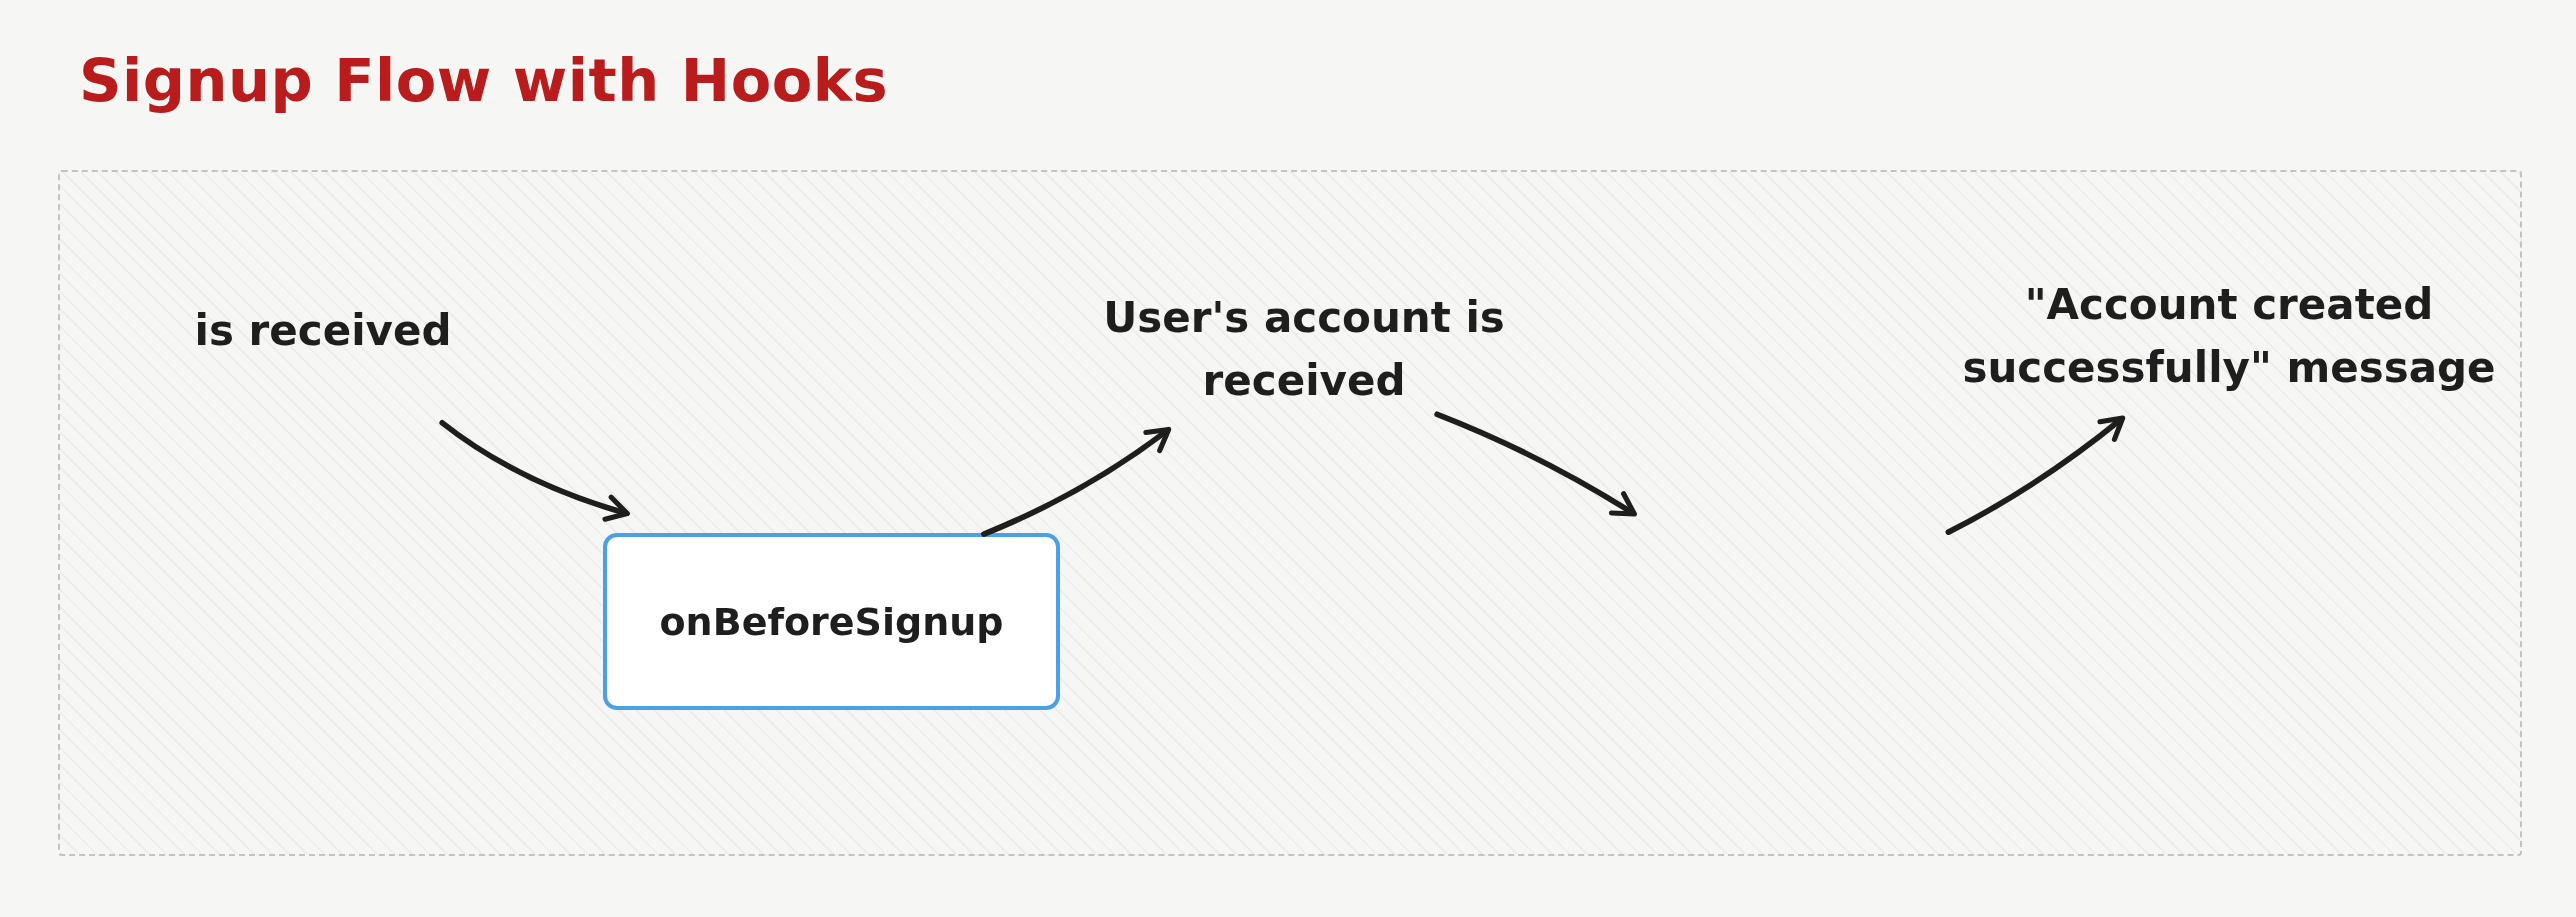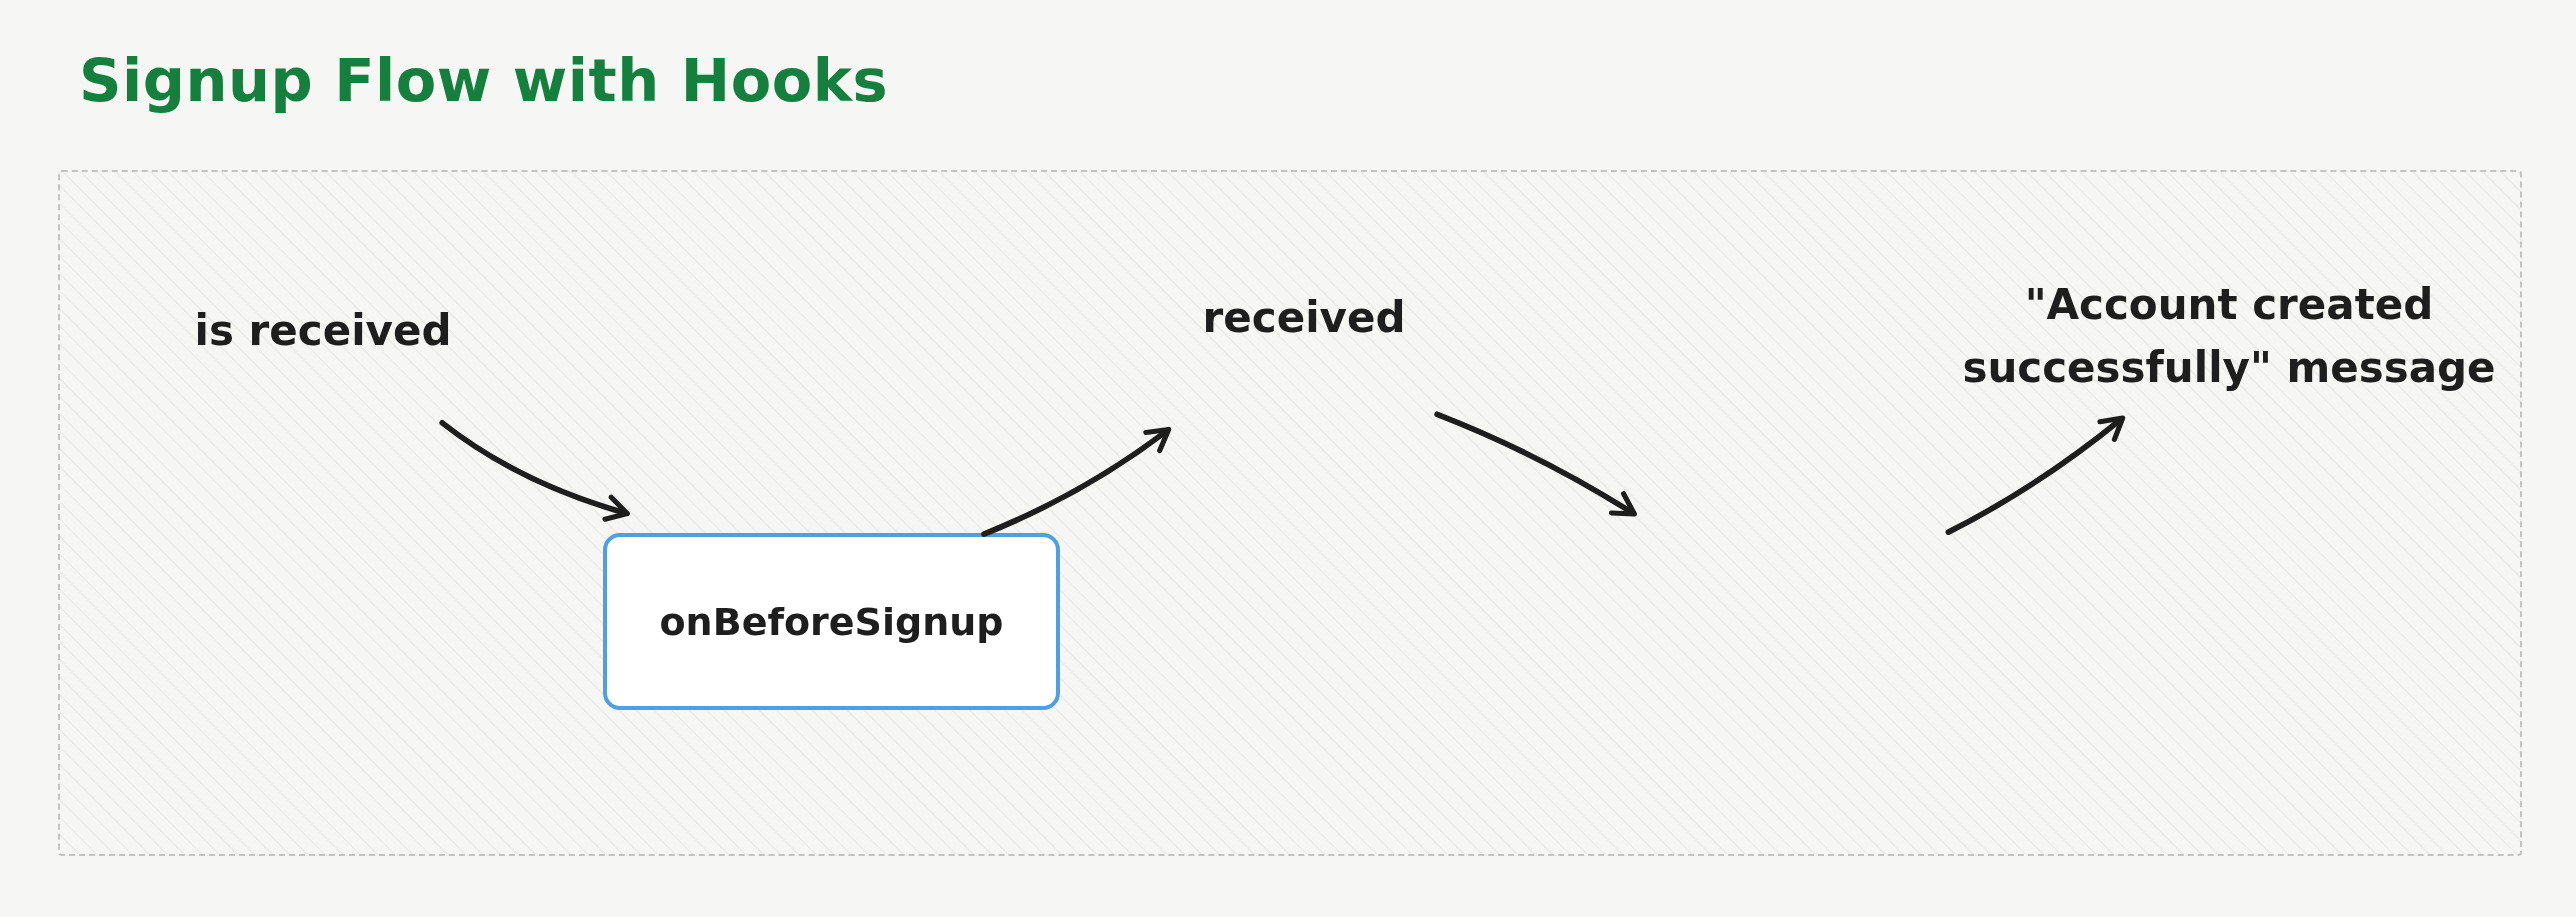--- a/index.html
+++ b/index.html
@@ -16,21 +16,21 @@
     background: #f6f6f4;
   }
   .title {
     position: absolute;
     left: 79px;
     top: 46px;
     margin: 0;
     font-size: 59px;
     font-weight: 800;
     letter-spacing: 0.5px;
-    color: #15803d;
+    color: #b91c1c;
   }
   .frame {
     position: absolute;
     left: 58px;
     top: 170px;
     width: 2464px;
     height: 686px;
     box-sizing: border-box;
     border: 2.9px dashed #c3c3c3;
     border-radius: 3.8px;
@@ -59,21 +59,21 @@
     box-sizing: border-box;
     width: 457px;
     height: 177px;
     background: #ffffff;
     border: 4.8px solid #4d9fe6;
     border-radius: 17px;
     display: flex;
     align-items: center;
     justify-content: center;
   }
-  .node-before { left: 603px;  top: 533px; }
+  .node-before { left: 603px;  top: 533px; border-radius: 14px; }
   .node-after  { left: 1605px; top: 531px; }
   .node-label {
     font-size: 38px;
     font-weight: 700;
     color: #1e1e1e;
   }
   .arrows-layer {
     position: absolute;
     left: 0;
     top: 0;
@@ -95,20 +95,21 @@
 
   <h1 class="title">Signup Flow with Hooks</h1>
 
   <div class="frame"></div>
 
   <div class="flow-label label-signup-data">
     <div>is received</div>
   </div>
 
   <div class="flow-label label-account-created">
+    <div>User's account is</div>
     <div>received</div>
   </div>
 
   <div class="flow-label label-success-message">
     <div>"Account created</div>
     <div>successfully" message</div>
   </div>
 
   <div class="node node-before">
     <span class="node-label">onBeforeSignup</span>

